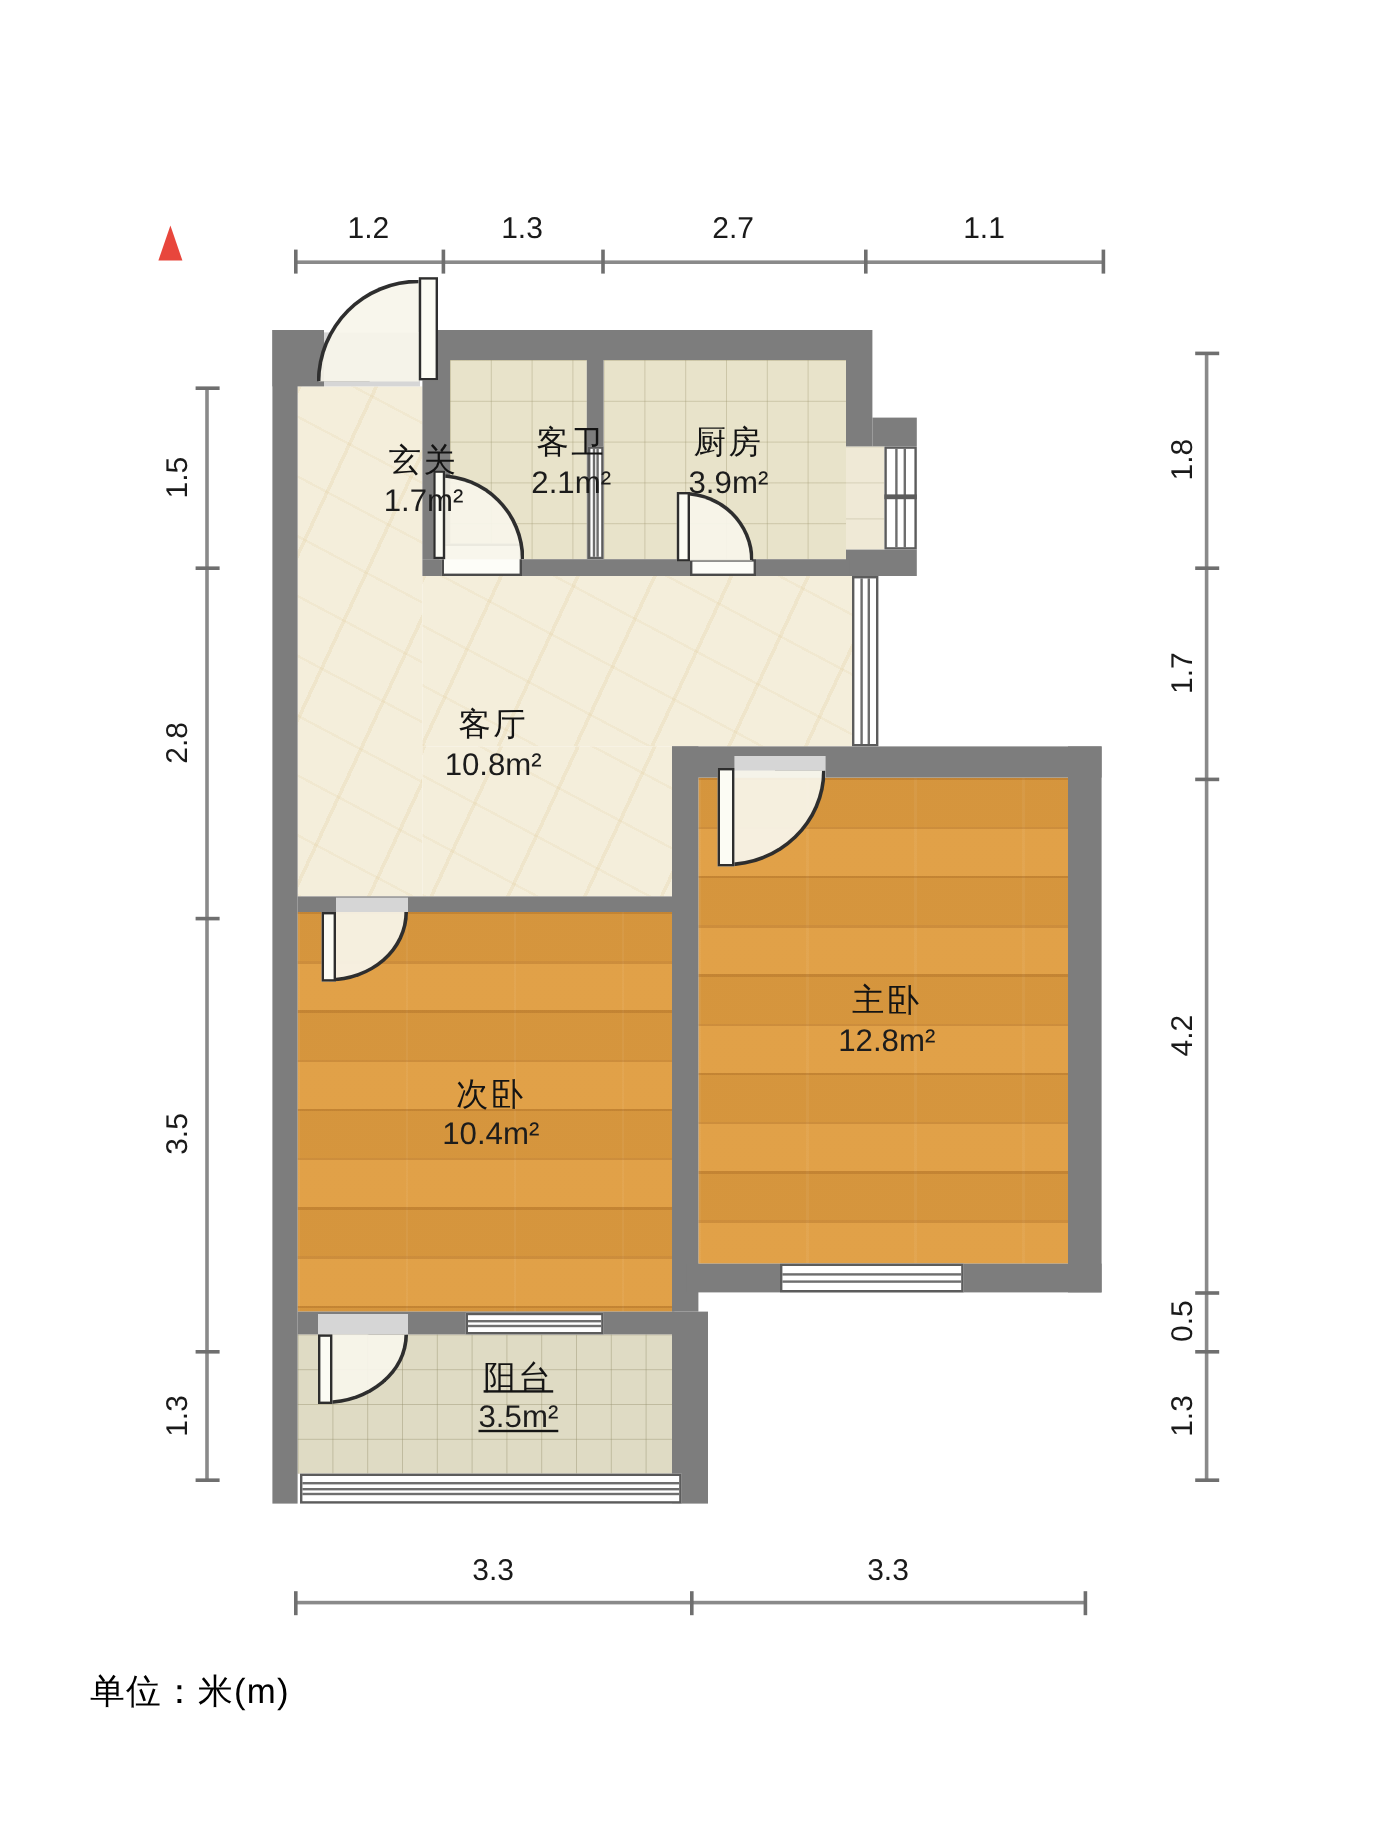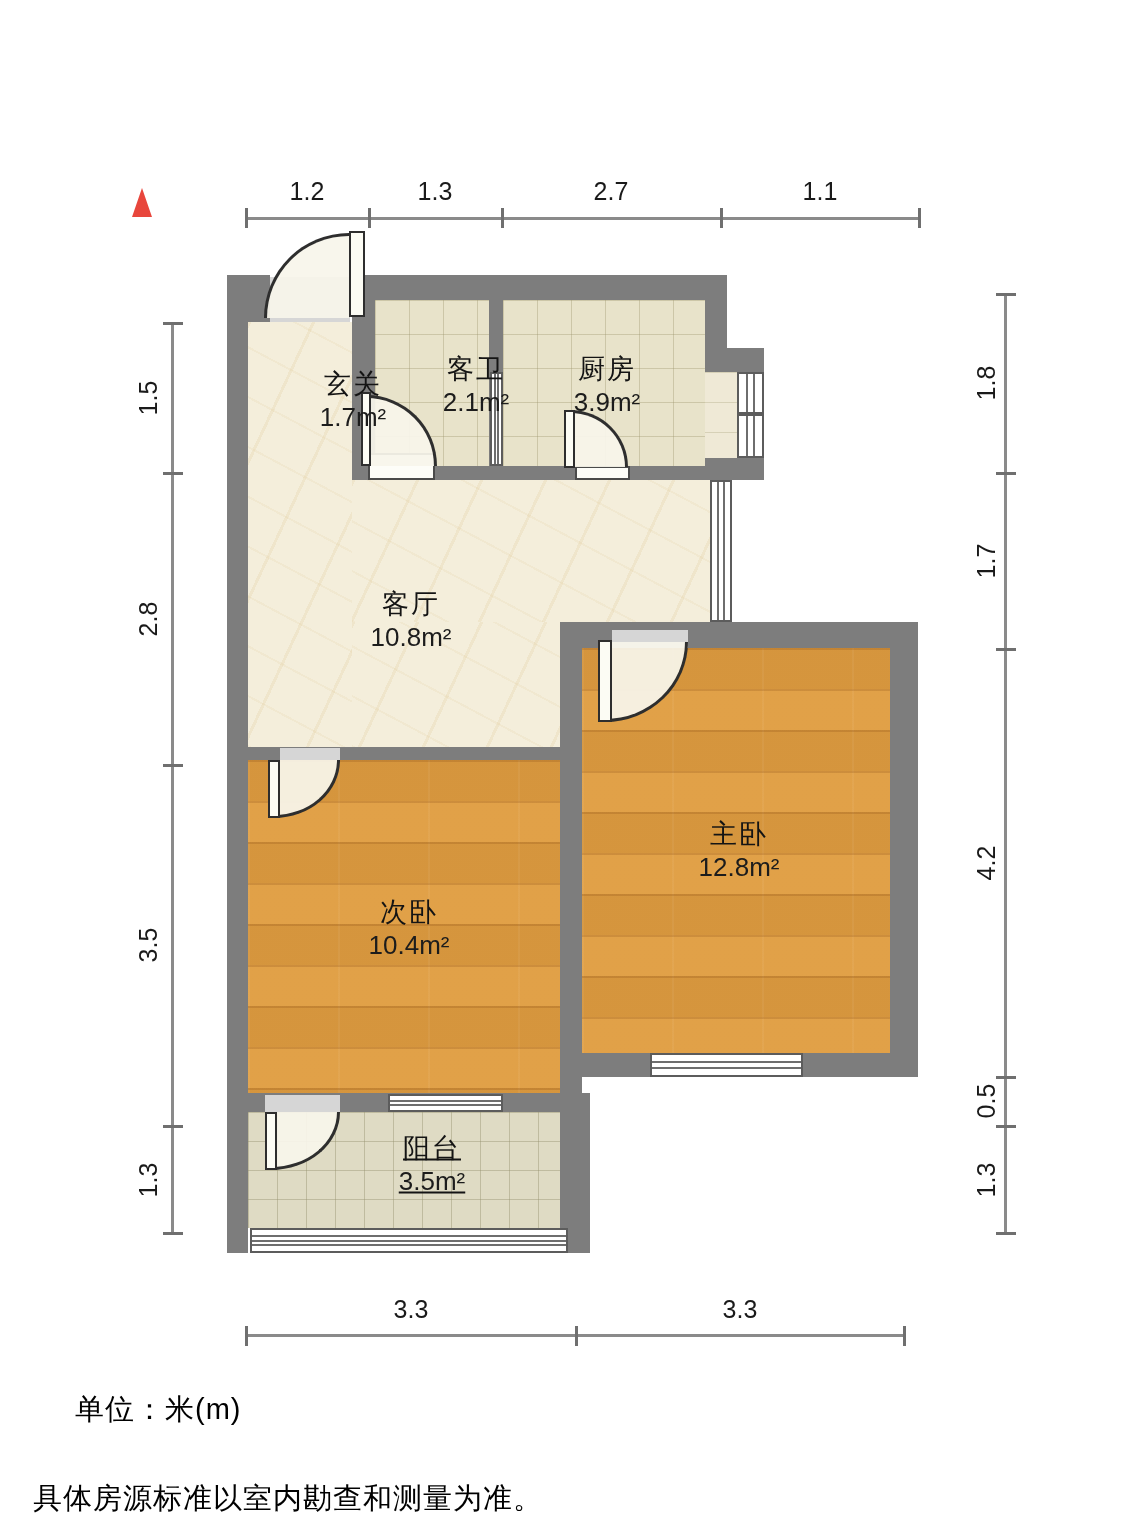--- a/index.html
+++ b/index.html
@@ -177,15 +177,14 @@
   <div class="dim-label-rot" style="left:986px;top:1180px;">1.3</div>
 
   <div class="dim-line" style="left:246px;top:1334px;width:659px;height:3px;"></div>
   <div class="tick-v" style="left:245px;top:1326px;"></div>
   <div class="tick-v" style="left:575px;top:1326px;"></div>
   <div class="tick-v" style="left:903px;top:1326px;"></div>
   <div class="dim-label" style="left:411px;top:1309px;">3.3</div>
   <div class="dim-label" style="left:740px;top:1309px;">3.3</div>
 
   <div class="footer-line" style="left:33px;top:1390px;margin-left:42px;">单位：米(m)</div>
-  <div class="footer-line" style="left:33px;top:1479px;">具体房源标准以室内勘查和测量为准。</div>
 
 </div>
 
 </body></html>

